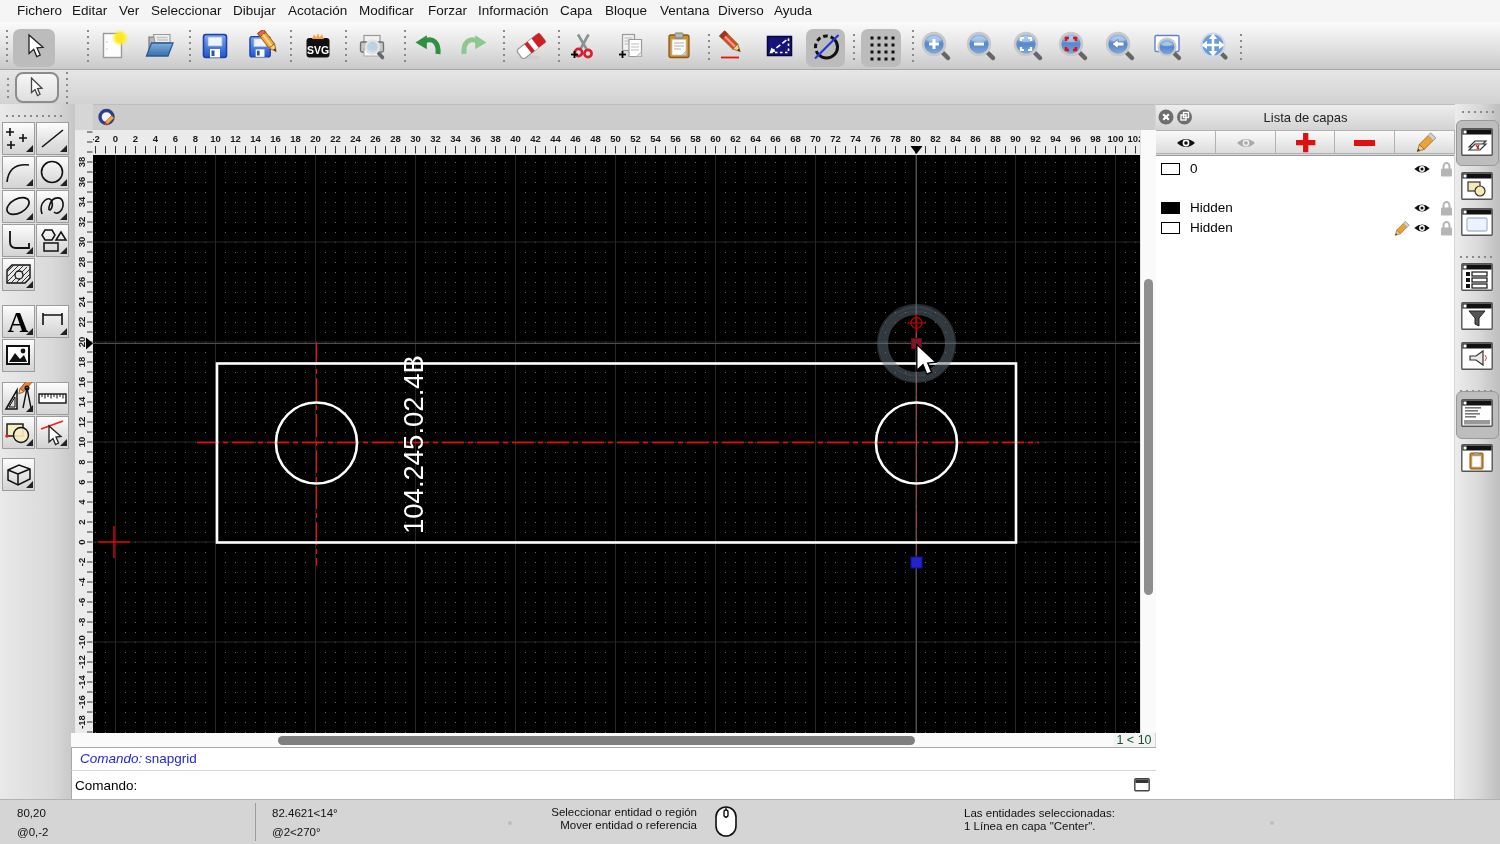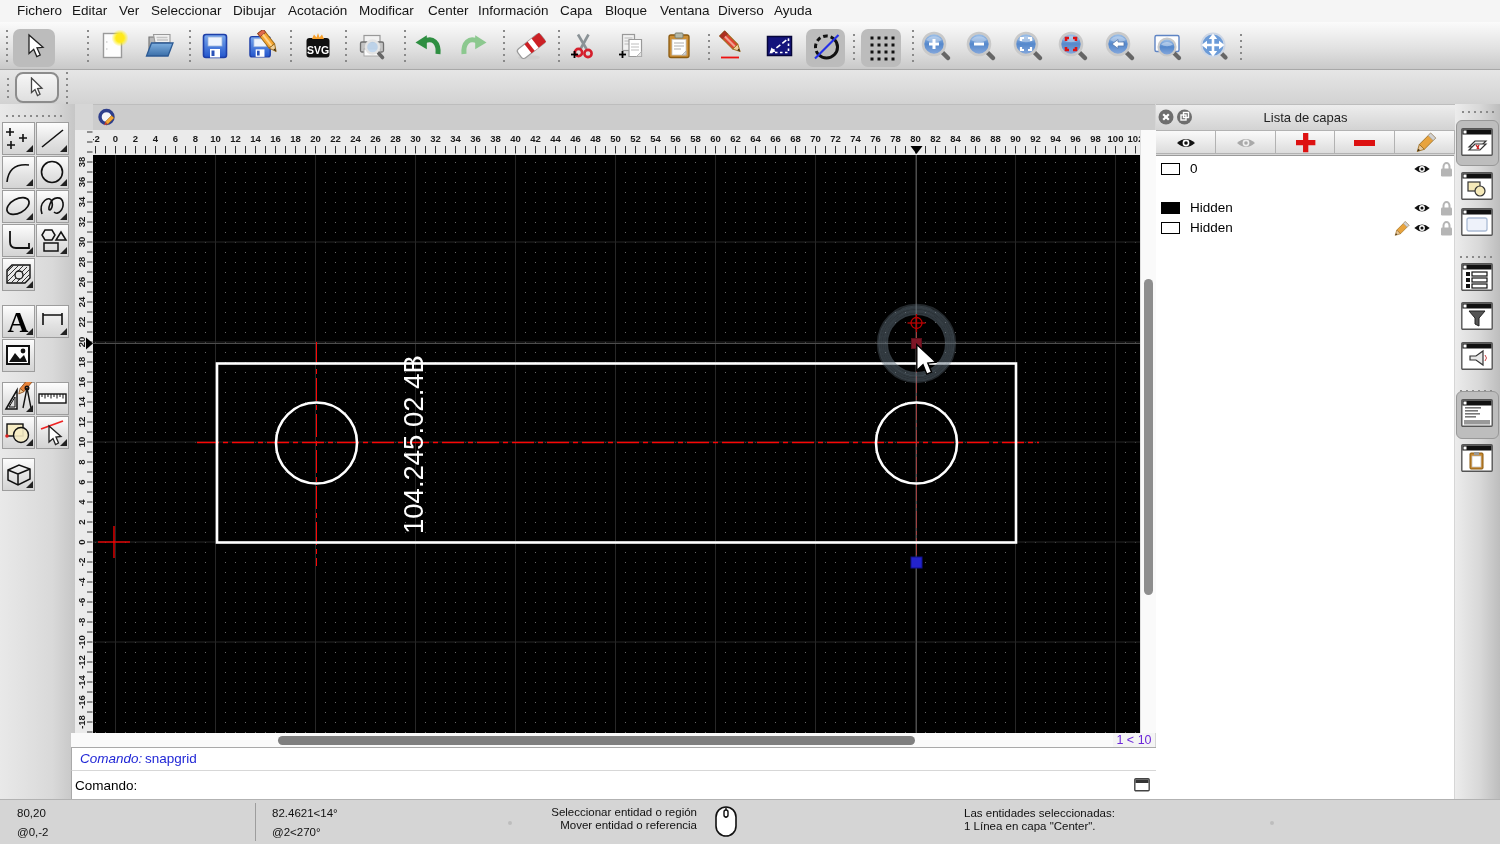--- a/index.html
+++ b/index.html
@@ -26,40 +26,40 @@
   #dock{left:1455px;top:104px;width:45px;height:695px;background:linear-gradient(90deg,#ececec,#d8d8d8 55%,#bdbdbd);}
   #leftcol{left:0;top:104px;width:75px;height:695px;background:linear-gradient(90deg,#e9e9e9,#d9d9d9 70%,#c6c6c6);}
   .palbtn{position:absolute;width:33px;height:33px;background:linear-gradient(#fdfdfd,#e2e2e2 60%,#d4d4d4);border:1px solid #9d9d9d;box-sizing:border-box;}
   #vruler{left:75px;top:130px;width:18px;height:603px;background:#ebebeb;}
   #hruler{left:93px;top:130px;width:1047px;height:25px;background:#ebebeb;overflow:hidden;}
   #canvas{left:93px;top:155px;width:1047px;height:578px;background:#000;overflow:hidden;}
   #vscroll{left:1140px;top:130px;width:15px;height:603px;background:#fafafa;border-left:1px solid #e0e0e0;}
   #vscroll .thumb{position:absolute;left:2.5px;top:149px;width:9px;height:316px;background:#8e8e8e;border-radius:5px;}
   #hscrollstrip{left:71px;top:733px;width:1084px;height:14px;background:#fafafa;}
   #hscrollstrip .thumb{position:absolute;left:207px;top:2.5px;width:637px;height:9px;background:#7f7f7f;border-radius:5px;}
-  #zoomlbl{left:1113px;top:733px;width:42px;height:14px;font-size:12.5px;color:#6d28d9;background:#f4f4f4;text-align:center;line-height:15px;}
+  #zoomlbl{left:1113px;top:733px;width:42px;height:14px;font-size:12.5px;color:#14532d;background:#f4f4f4;text-align:center;line-height:15px;}
   #cmdhist{left:71px;top:747px;width:1084px;height:23px;background:#ffffff;border-top:1px solid #a9a9a9;border-left:1px solid #a9a9a9;font-size:13.5px;color:#2127d6;}
   #cmdhist .lbl{position:absolute;left:8px;top:3px;font-style:italic;}
   #cmdhist .val{position:absolute;left:73px;top:3px;}
   #cmdrow{left:71px;top:770px;width:1084px;height:29px;background:#ffffff;border-top:1px solid #d7d7d7;border-left:1px solid #a9a9a9;}
   #cmdrow .lbl{position:absolute;left:3px;top:7px;font-size:13.5px;color:#000;}
   #statusbar{left:0;top:799px;width:1500px;height:45px;background:#d5d5d5;border-top:1px solid #b2b2b2;font-size:11.5px;color:#111;}
   #statusbar .l1{position:absolute;white-space:nowrap;margin-left:14px;}
 </style>
 </head>
 <body>
   <div id="menubar" class="abs">
     <span style="left:17px">Fichero</span>
     <span style="left:72px">Editar</span>
     <span style="left:119px">Ver</span>
     <span style="left:151px">Seleccionar</span>
     <span style="left:233px">Dibujar</span>
     <span style="left:288px">Acotación</span>
     <span style="left:359px">Modificar</span>
-    <span style="left:428px">Center</span>
+    <span style="left:428px">Forzar</span>
     <span style="left:478px">Información</span>
     <span style="left:560px">Capa</span>
     <span style="left:605px">Bloque</span>
     <span style="left:660px">Ventana</span>
     <span style="left:718px">Diverso</span>
     <span style="left:774px">Ayuda</span>
   </div>
   <div id="toolbar" class="abs">
     <div class="pressed" style="left:13px;width:42px;"></div>
     <div class="pressed" style="left:806px;width:39px;"></div>

